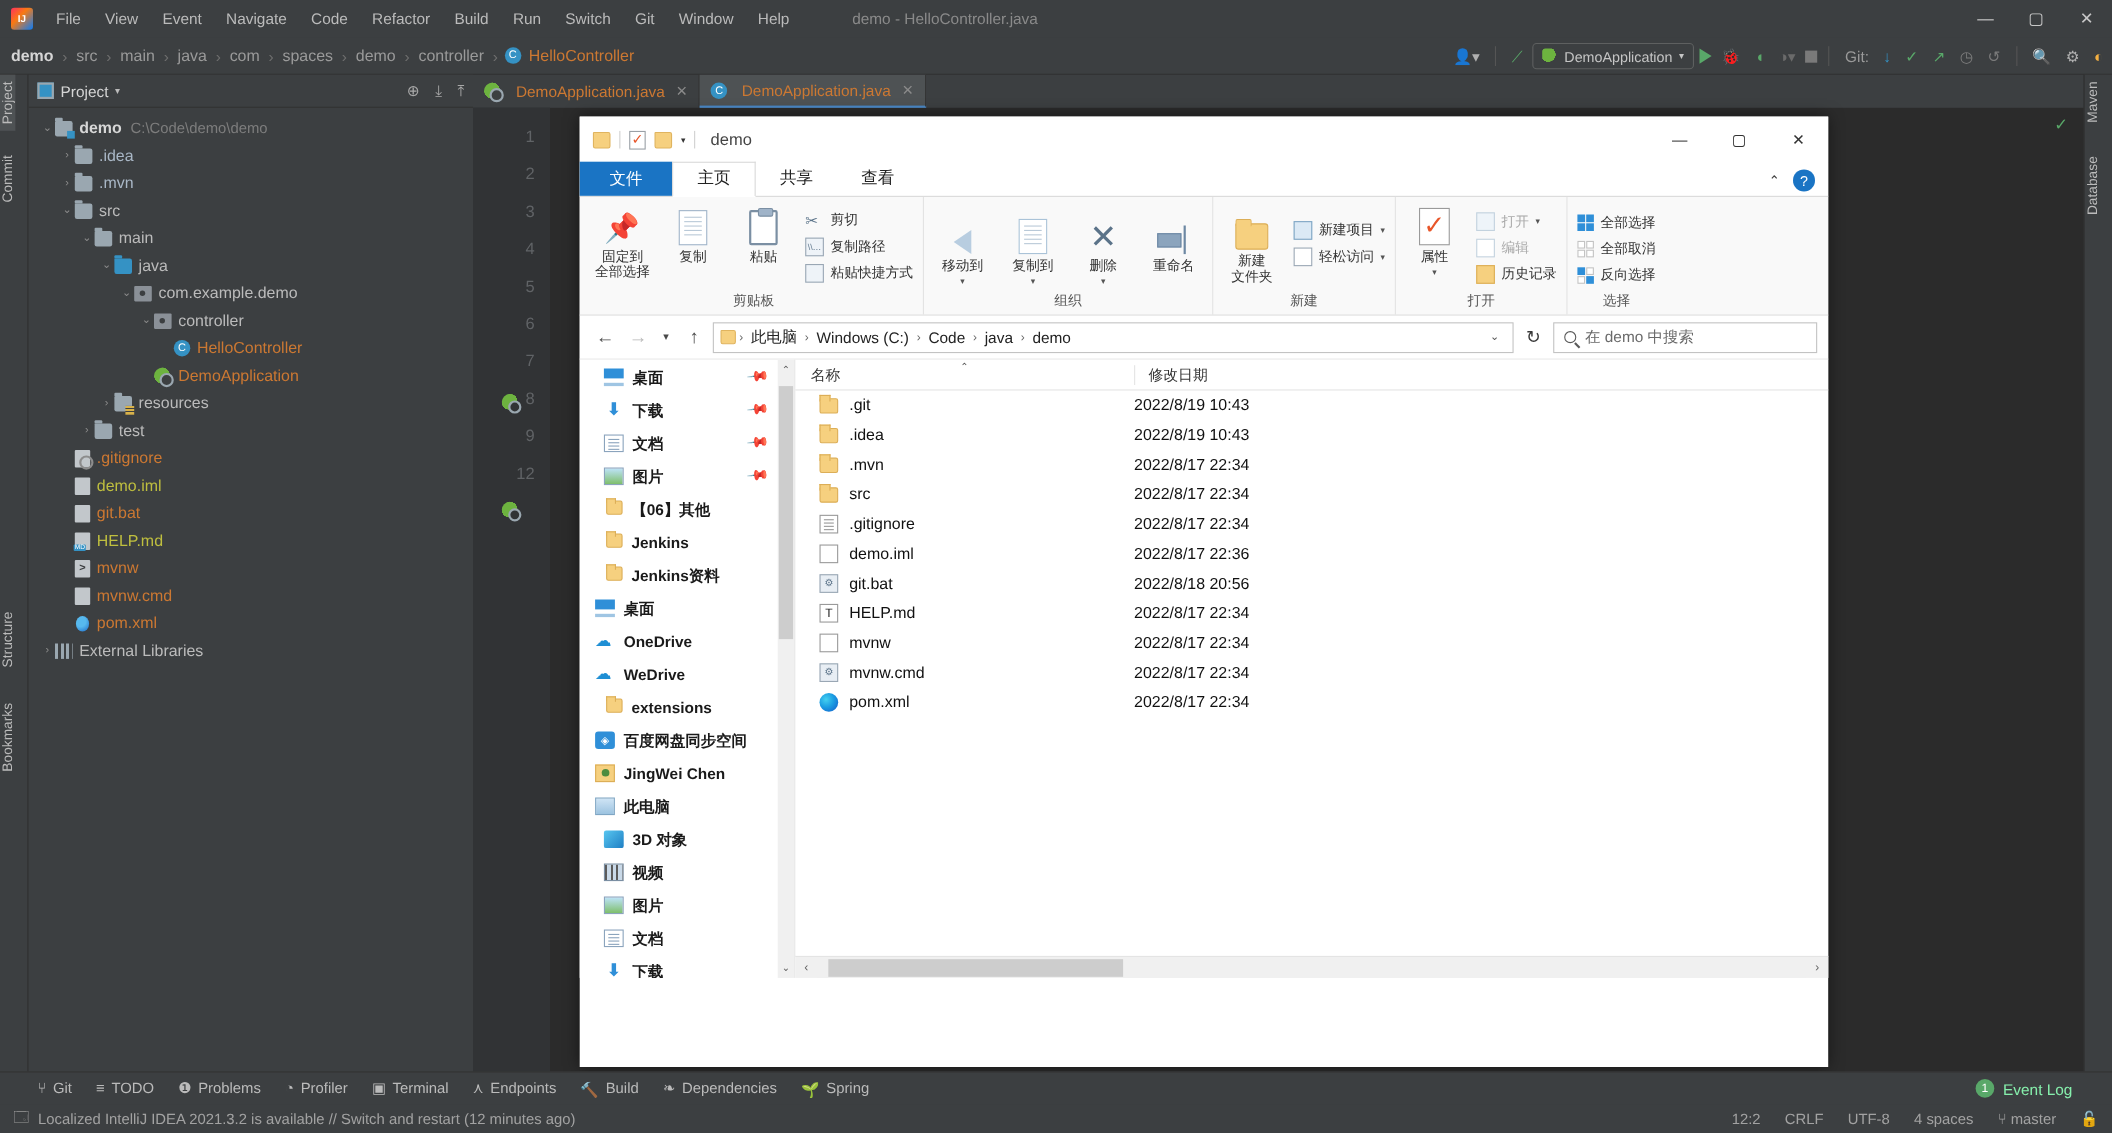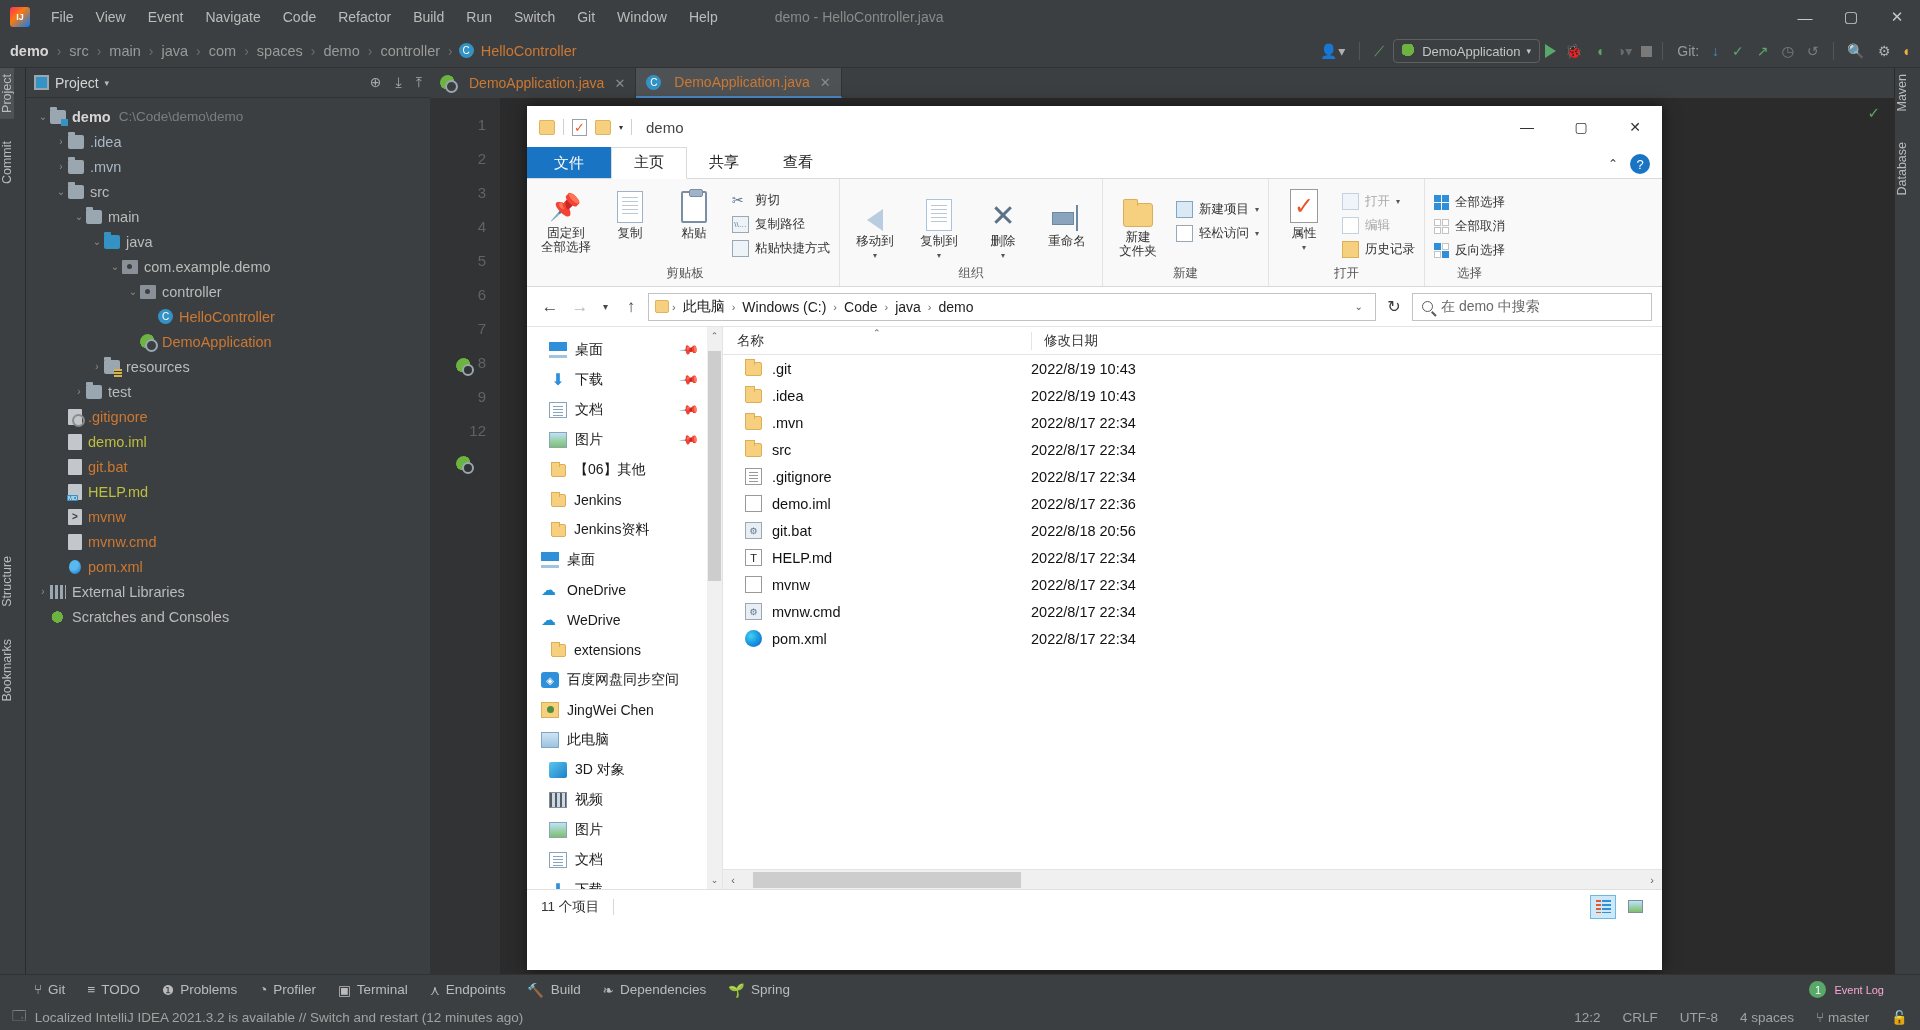--- a/index.html
+++ b/index.html
@@ -351,22 +351,22 @@
     width: 240px; height: 28px; border: 1px solid #c3c3c3; display: flex;
     align-items: center; gap: 8px; padding: 0 9px; font-size: 14px; color: #6a6a6a;
   }
   .mag { width: 11px; height: 11px; border: 1.6px solid #5a5a5a; border-radius: 50%;
     position: relative; flex: none; }
   .mag::after { content: ""; position: absolute; right: -5px; bottom: -4px; width: 6px;
     height: 1.6px; background: #5a5a5a; transform: rotate(45deg); }
 
   .exp-body { height: 562px; display: flex; background: #fff; }
   .navpane { width: 180px; position: relative; overflow: hidden; padding-top: 8px; }
-  .nav-row { height: 30px; display: flex; align-items: center; gap: 8px; font-size: 14px;
-    color: #1a1a1a; padding-left: 14px; white-space: nowrap; }
+  .nav-row { height: 30px; display: flex; align-items: flex-start; gap: 8px; font-size: 14px;
+    color: #1a1a1a; padding-left: 14px; white-space: nowrap; font-weight: bold; }
   .nav-row.indent2 { padding-left: 22px; }
   .nav-pin { margin-left: auto; margin-right: 10px; color: #8a8a8a; font-size: 13px;
     transform: rotate(40deg); }
   .nico { width: 18px; height: 16px; flex: none; position: relative; }
   .ic-desktop { background: linear-gradient(#2f8fd8,#2f8fd8) no-repeat; background-size: 100% 72%;
     border-bottom: 3px solid #9fc5e3; }
   .ic-download { color: #2f8fd8; font-size: 16px; line-height: 16px; text-align: center; }
   .ic-doc { background: #fff; border: 1px solid #8ba4bd; }
   .ic-doc::after { content: ""; position: absolute; left: 3px; top: 3px; right: 3px; height: 1px;
     background: #8ba4bd; box-shadow: 0 3px 0 #8ba4bd, 0 6px 0 #8ba4bd, 0 9px 0 #8ba4bd; }
@@ -658,25 +658,20 @@
         <div class="trow" style="padding-left: 28px;">
           <span class="tw"></span>
           <span class="fileico xml"></span>
           <span class="tlabel xmlf">pom.xml</span>
         </div>
         <div class="trow" style="padding-left: 10px;">
           <span class="tw">›</span>
           <span class="lib-ico"></span>
           <span class="tlabel ">External Libraries</span>
         </div>
-        <div class="trow" style="padding-left: 10px;">
-          <span class="tw"></span>
-          <span class="scr-ico"></span>
-          <span class="tlabel ">Scratches and Consoles</span>
-        </div>
       </div>
   </div>
 
   <div class="editor-area">
     <div class="tabbar">
       <div class="etab">
         <span class="spring-ico"></span>
         <span>DemoApplication.java</span>
         <span class="x">✕</span>
       </div>
@@ -1096,32 +1091,20 @@
           <span class="lsb-arrow">‹</span>
           <span class="lsb-track">
               <span class="lsb-thumb"></span>
             </span>
           <span class="lsb-arrow">›</span>
         </div>
       </div>
 
     </div>
 
-    <div class="exp-status">
-      <span>11 个项目</span>
-      <span class="status-sep"></span>
-      <span class="view-btns">
-        <span class="vbtn active">
-            <span class="vb-details"></span>
-          </span>
-        <span class="vbtn">
-            <span class="vb-large"></span>
-          </span>
-      </span>
-    </div>
   </div>
 
   <div class="bottom-tools" id="bt-host">
     <div class="bt-item">
         <span>⑂</span>
         <span>Git</span>
       </div>
       <div class="bt-item">
         <span>≡</span>
         <span>TODO</span>
@@ -1149,21 +1132,21 @@
       <div class="bt-item">
         <span>❧</span>
         <span>Dependencies</span>
       </div>
       <div class="bt-item">
         <span>🌱</span>
         <span>Spring</span>
       </div>
       <div class="bt-right">
       <span class="evt-badge">1</span>
-      <span style="color:#f9a8d4;font-size:11px">Event Log</span>
+      <span style="color:#86efac;font-size:14px">Event Log</span>
     </div>
   </div>
 
   <div class="statusbar">
     <span style="color:#9a9a9a">🗔</span>
     <span>Localized IntelliJ IDEA 2021.3.2 is available // Switch and restart (12 minutes ago)</span>
     <span class="sb-right">
       <span>12:2</span>
       <span>CRLF</span>
       <span>UTF-8</span>

